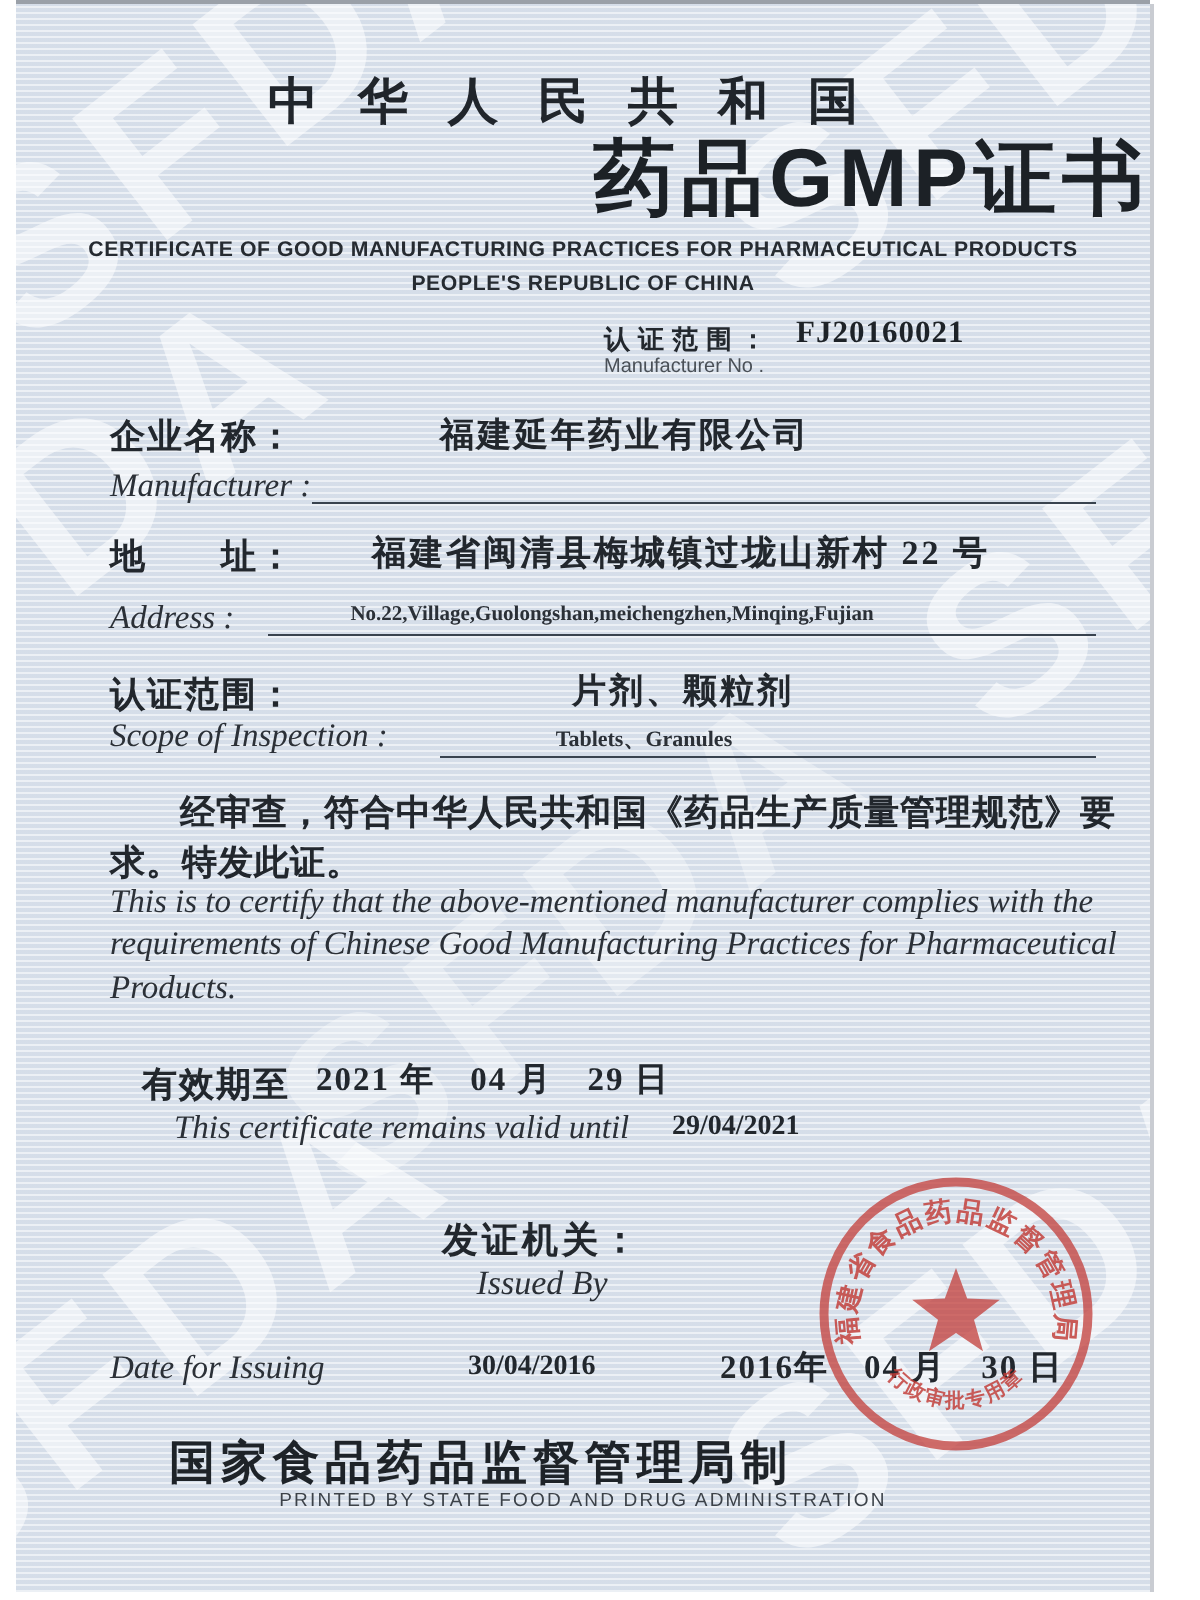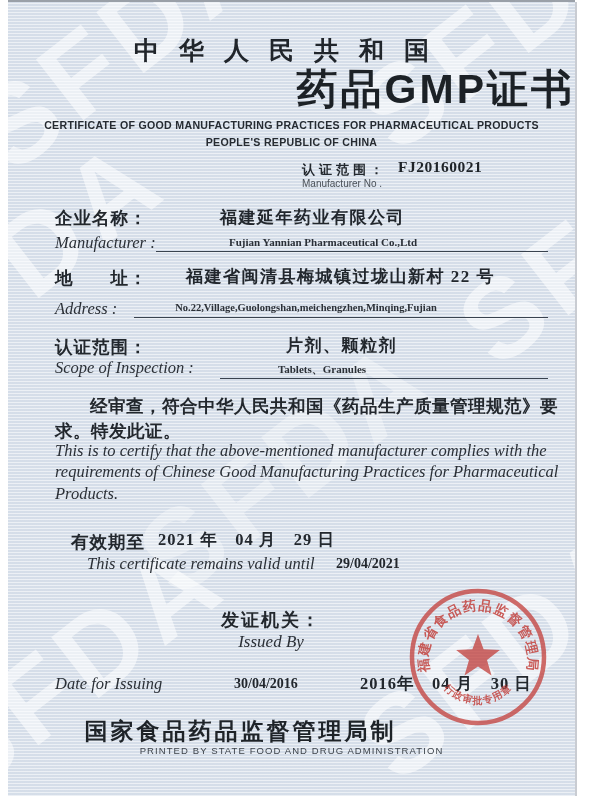--- a/index.html
+++ b/index.html
@@ -124,21 +124,20 @@
       <div class="abs sub-en sub2">PEOPLE'S REPUBLIC OF CHINA</div>
 
       <div class="abs certno-cn">认证范围：</div>
       <div class="abs certno-val">FJ20160021</div>
       <div class="abs certno-en">Manufacturer No .</div>
 
       <div class="abs lbl-cn r1-lbl">企业名称：</div>
       <div class="abs val-cn r1-val">福建延年药业有限公司</div>
       <div class="abs lbl-en r1-en">Manufacturer :</div>
       <div class="abs uline r1-line"></div>
-      <div class="abs val-en r1-ven">Fujian Yannian Pharmaceutical Co.,Ltd</div>
 
       <div class="abs lbl-cn r2-lbl">地　　址：</div>
       <div class="abs val-cn r2-val">福建省闽清县梅城镇过垅山新村 22 号</div>
       <div class="abs lbl-en r2-en">Address :</div>
       <div class="abs uline r2-line"></div>
       <div class="abs val-en r2-ven">No.22,Village,Guolongshan,meichengzhen,Minqing,Fujian</div>
 
       <div class="abs lbl-cn r3-lbl">认证范围：</div>
       <div class="abs val-cn r3-val">片剂、颗粒剂</div>
       <div class="abs lbl-en r3-en">Scope of Inspection :</div>

